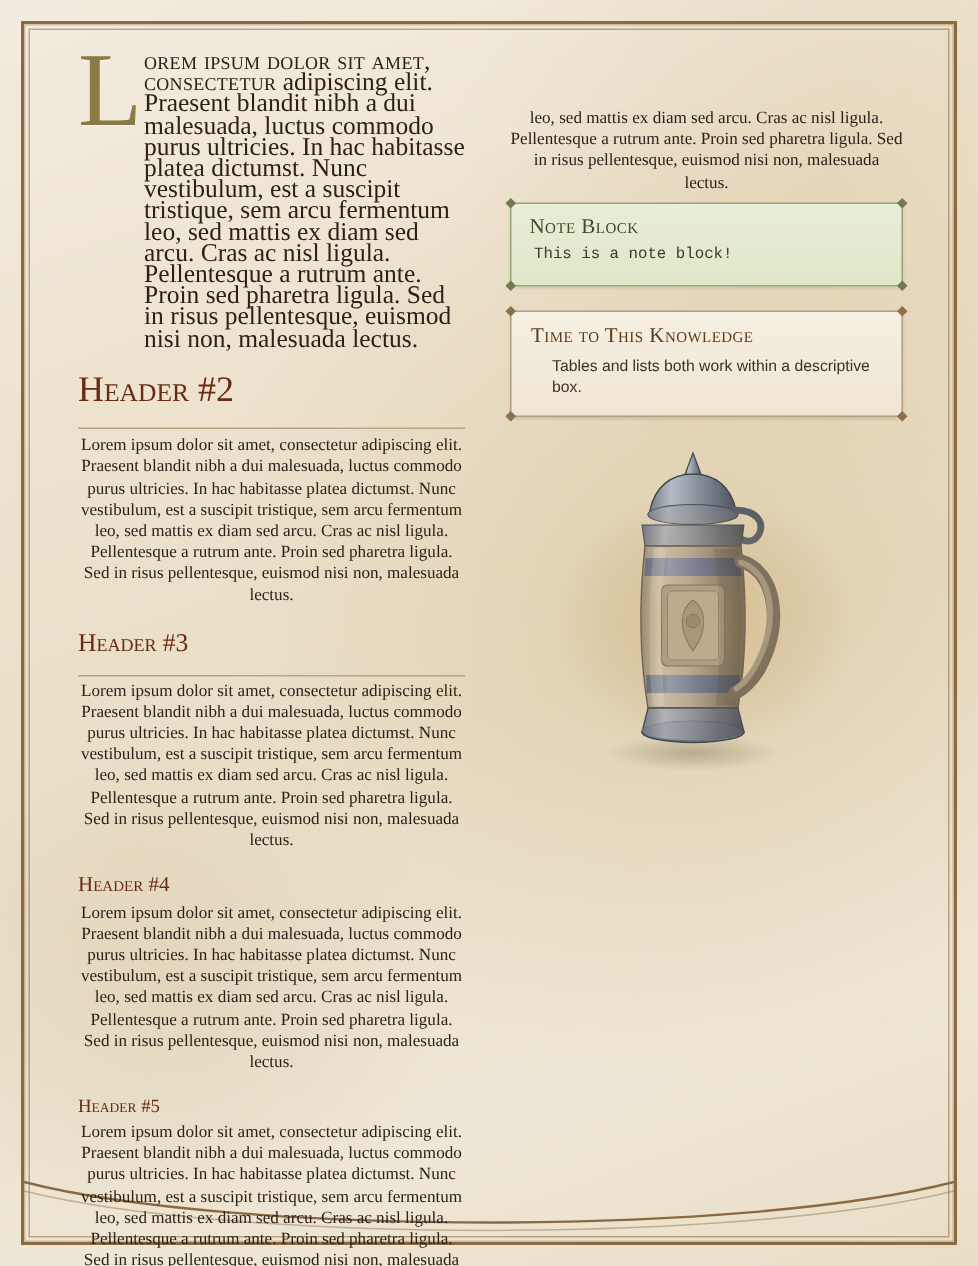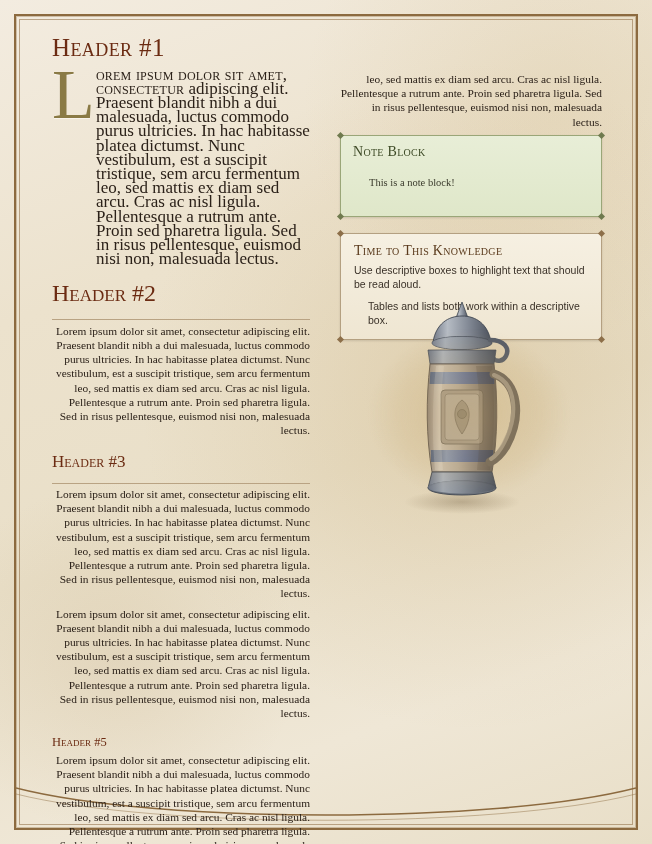--- a/index.html
+++ b/index.html
@@ -143,21 +143,21 @@
     margin: 16px 0 3px 0;
     line-height: 1.1;
   }
 
   p.body {
     font-family: "Liberation Serif", serif;
     font-size: 11.4px;
     line-height: 14.2px;
     color: #2b2119;
     margin: 0 0 6px 0;
-    text-align: right;
+    text-align: center;
   }
 
   
   .intro {
     position: relative;
     min-height: 86px;
   }
   .dropcap {
     position: absolute;
     left: 0;
@@ -193,25 +193,25 @@
   }
   .note-block .nb-title {
     font-family: "Liberation Serif", serif;
     font-variant: small-caps;
     font-size: 14px;
     color: #3d4a26;
     margin: 0 0 3px 0;
     letter-spacing: 0.3px;
   }
   .note-block .nb-text {
-    font-family: Liberation Serif, serif;
+    font-family: Liberation Mono, monospace;
     font-size: 10.5px;
     line-height: 14px;
     color: #3b3b2d;
-    margin: 16px;
+    margin: 3px;
   }
   .nb-corner {
     position: absolute;
     width: 5px; height: 5px;
     background: #6f7a4e;
     transform: rotate(45deg);
   }
   .nb-corner.tl { left: -3px; top: -3px; }
   .nb-corner.tr { right: -3px; top: -3px; }
   .nb-corner.bl { left: -3px; bottom: -3px; }
@@ -287,35 +287,35 @@
   <svg class="bottom-swoop" viewBox="0 0 620 46" preserveAspectRatio="none">
     <path d="M0,6 C 140,42 480,42 620,6" fill="none" stroke="#8c6a3f" stroke-width="1.6"></path>
     <path d="M0,12 C 140,47 480,47 620,12" fill="none" stroke="rgba(140,106,63,0.45)" stroke-width="1"></path>
   </svg>
 
   <div class="content">
     <div class="columns">
 
       <div class="col-left">
 
-        <h1 class="h1">Header #1</h1>
 
         <div class="intro">
           <div class="dropcap">L</div>
           <div class="intro-text">
             <span class="smallcapsline">orem ipsum dolor sit amet, consectetur</span><span> adipiscing elit. Praesent blandit nibh a dui malesuada, luctus commodo purus ultricies. In hac habitasse platea dictumst. Nunc vestibulum, est a suscipit tristique, sem arcu fermentum leo, sed mattis ex diam sed arcu. Cras ac nisl ligula. Pellentesque a rutrum ante. Proin sed pharetra ligula. Sed in risus pellentesque, euismod nisi non, malesuada lectus.</span>
           </div>
         </div>
 
         <h2 class="h2">Header #2</h2>
         <p class="body">Lorem ipsum dolor sit amet, consectetur adipiscing elit. Praesent blandit nibh a dui malesuada, luctus commodo purus ultricies. In hac habitasse platea dictumst. Nunc vestibulum, est a suscipit tristique, sem arcu fermentum leo, sed mattis ex diam sed arcu. Cras ac nisl ligula. Pellentesque a rutrum ante. Proin sed pharetra ligula. Sed in risus pellentesque, euismod nisi non, malesuada lectus.</p>
 
         <h3 class="h3">Header #3</h3>
         <p class="body">Lorem ipsum dolor sit amet, consectetur adipiscing elit. Praesent blandit nibh a dui malesuada, luctus commodo purus ultricies. In hac habitasse platea dictumst. Nunc vestibulum, est a suscipit tristique, sem arcu fermentum leo, sed mattis ex diam sed arcu. Cras ac nisl ligula. Pellentesque a rutrum ante. Proin sed pharetra ligula. Sed in risus pellentesque, euismod nisi non, malesuada lectus.</p>
 
+        <h4 class="h4">Header #4</h4>
         <p class="body">Lorem ipsum dolor sit amet, consectetur adipiscing elit. Praesent blandit nibh a dui malesuada, luctus commodo purus ultricies. In hac habitasse platea dictumst. Nunc vestibulum, est a suscipit tristique, sem arcu fermentum leo, sed mattis ex diam sed arcu. Cras ac nisl ligula. Pellentesque a rutrum ante. Proin sed pharetra ligula. Sed in risus pellentesque, euismod nisi non, malesuada lectus.</p>
 
         <h5 class="h5">Header #5</h5>
         <p class="body">Lorem ipsum dolor sit amet, consectetur adipiscing elit. Praesent blandit nibh a dui malesuada, luctus commodo purus ultricies. In hac habitasse platea dictumst. Nunc vestibulum, est a suscipit tristique, sem arcu fermentum leo, sed mattis ex diam sed arcu. Cras ac nisl ligula. Pellentesque a rutrum ante. Proin sed pharetra ligula. Sed in risus pellentesque, euismod nisi non, malesuada lectus.</p>
 
         <h6 class="h6">Header #5</h6>
 
       </div>
 
       <div class="col-right">
@@ -330,21 +330,20 @@
           <div class="nb-title">Note Block</div>
           <p class="nb-text">This is a note block!</p>
         </div>
 
         <div class="desc-block">
           <span class="db-corner tl"></span>
           <span class="db-corner tr"></span>
           <span class="db-corner bl"></span>
           <span class="db-corner br"></span>
           <div class="db-title">Time to This Knowledge</div>
-          <p class="db-text">Use descriptive boxes to highlight text that should be read aloud.</p>
           <p class="db-text db-indent"><span class="db-strong">Tables and lists</span><span> both work within a descriptive box.</span></p>
         </div>
 
       </div>
 
       <div class="stein-wrap">
         <div class="stein-stain"></div>
         <svg viewBox="0 0 262 240" width="262" height="240">
           <defs>
             <linearGradient id="pewter" x1="0" y1="0" x2="1" y2="0">

